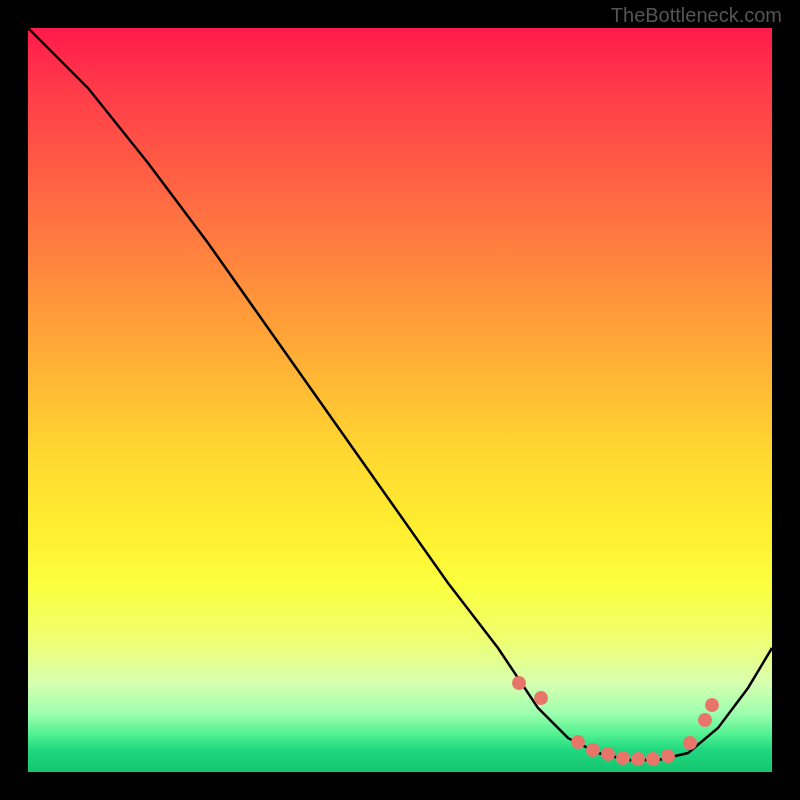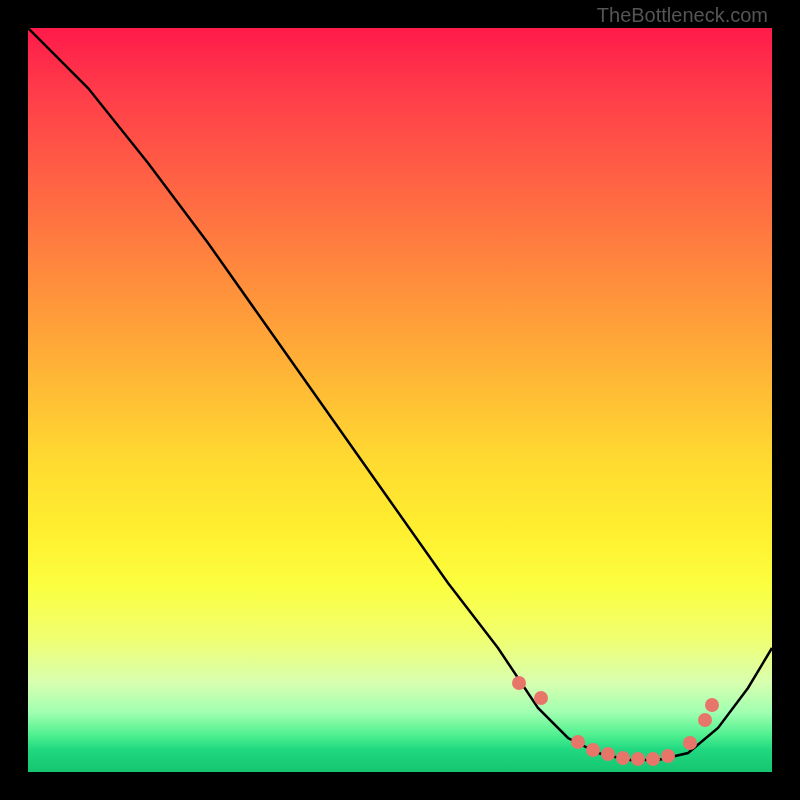--- a/index.html
+++ b/index.html
@@ -10,21 +10,21 @@
     body {
       width: 800px;
       height: 800px;
       background: #000;
       position: relative;
       font-family: Arial, sans-serif;
     }
     .watermark {
       position: absolute;
       top: 4px;
-      right: 32px;
+      right: 18px;
       color: #555;
       font-size: 20px;
       font-weight: 500;
       z-index: 10;
     }
     .chart-area {
       position: absolute;
       top: 28px;
       left: 28px;
       width: 744px;

